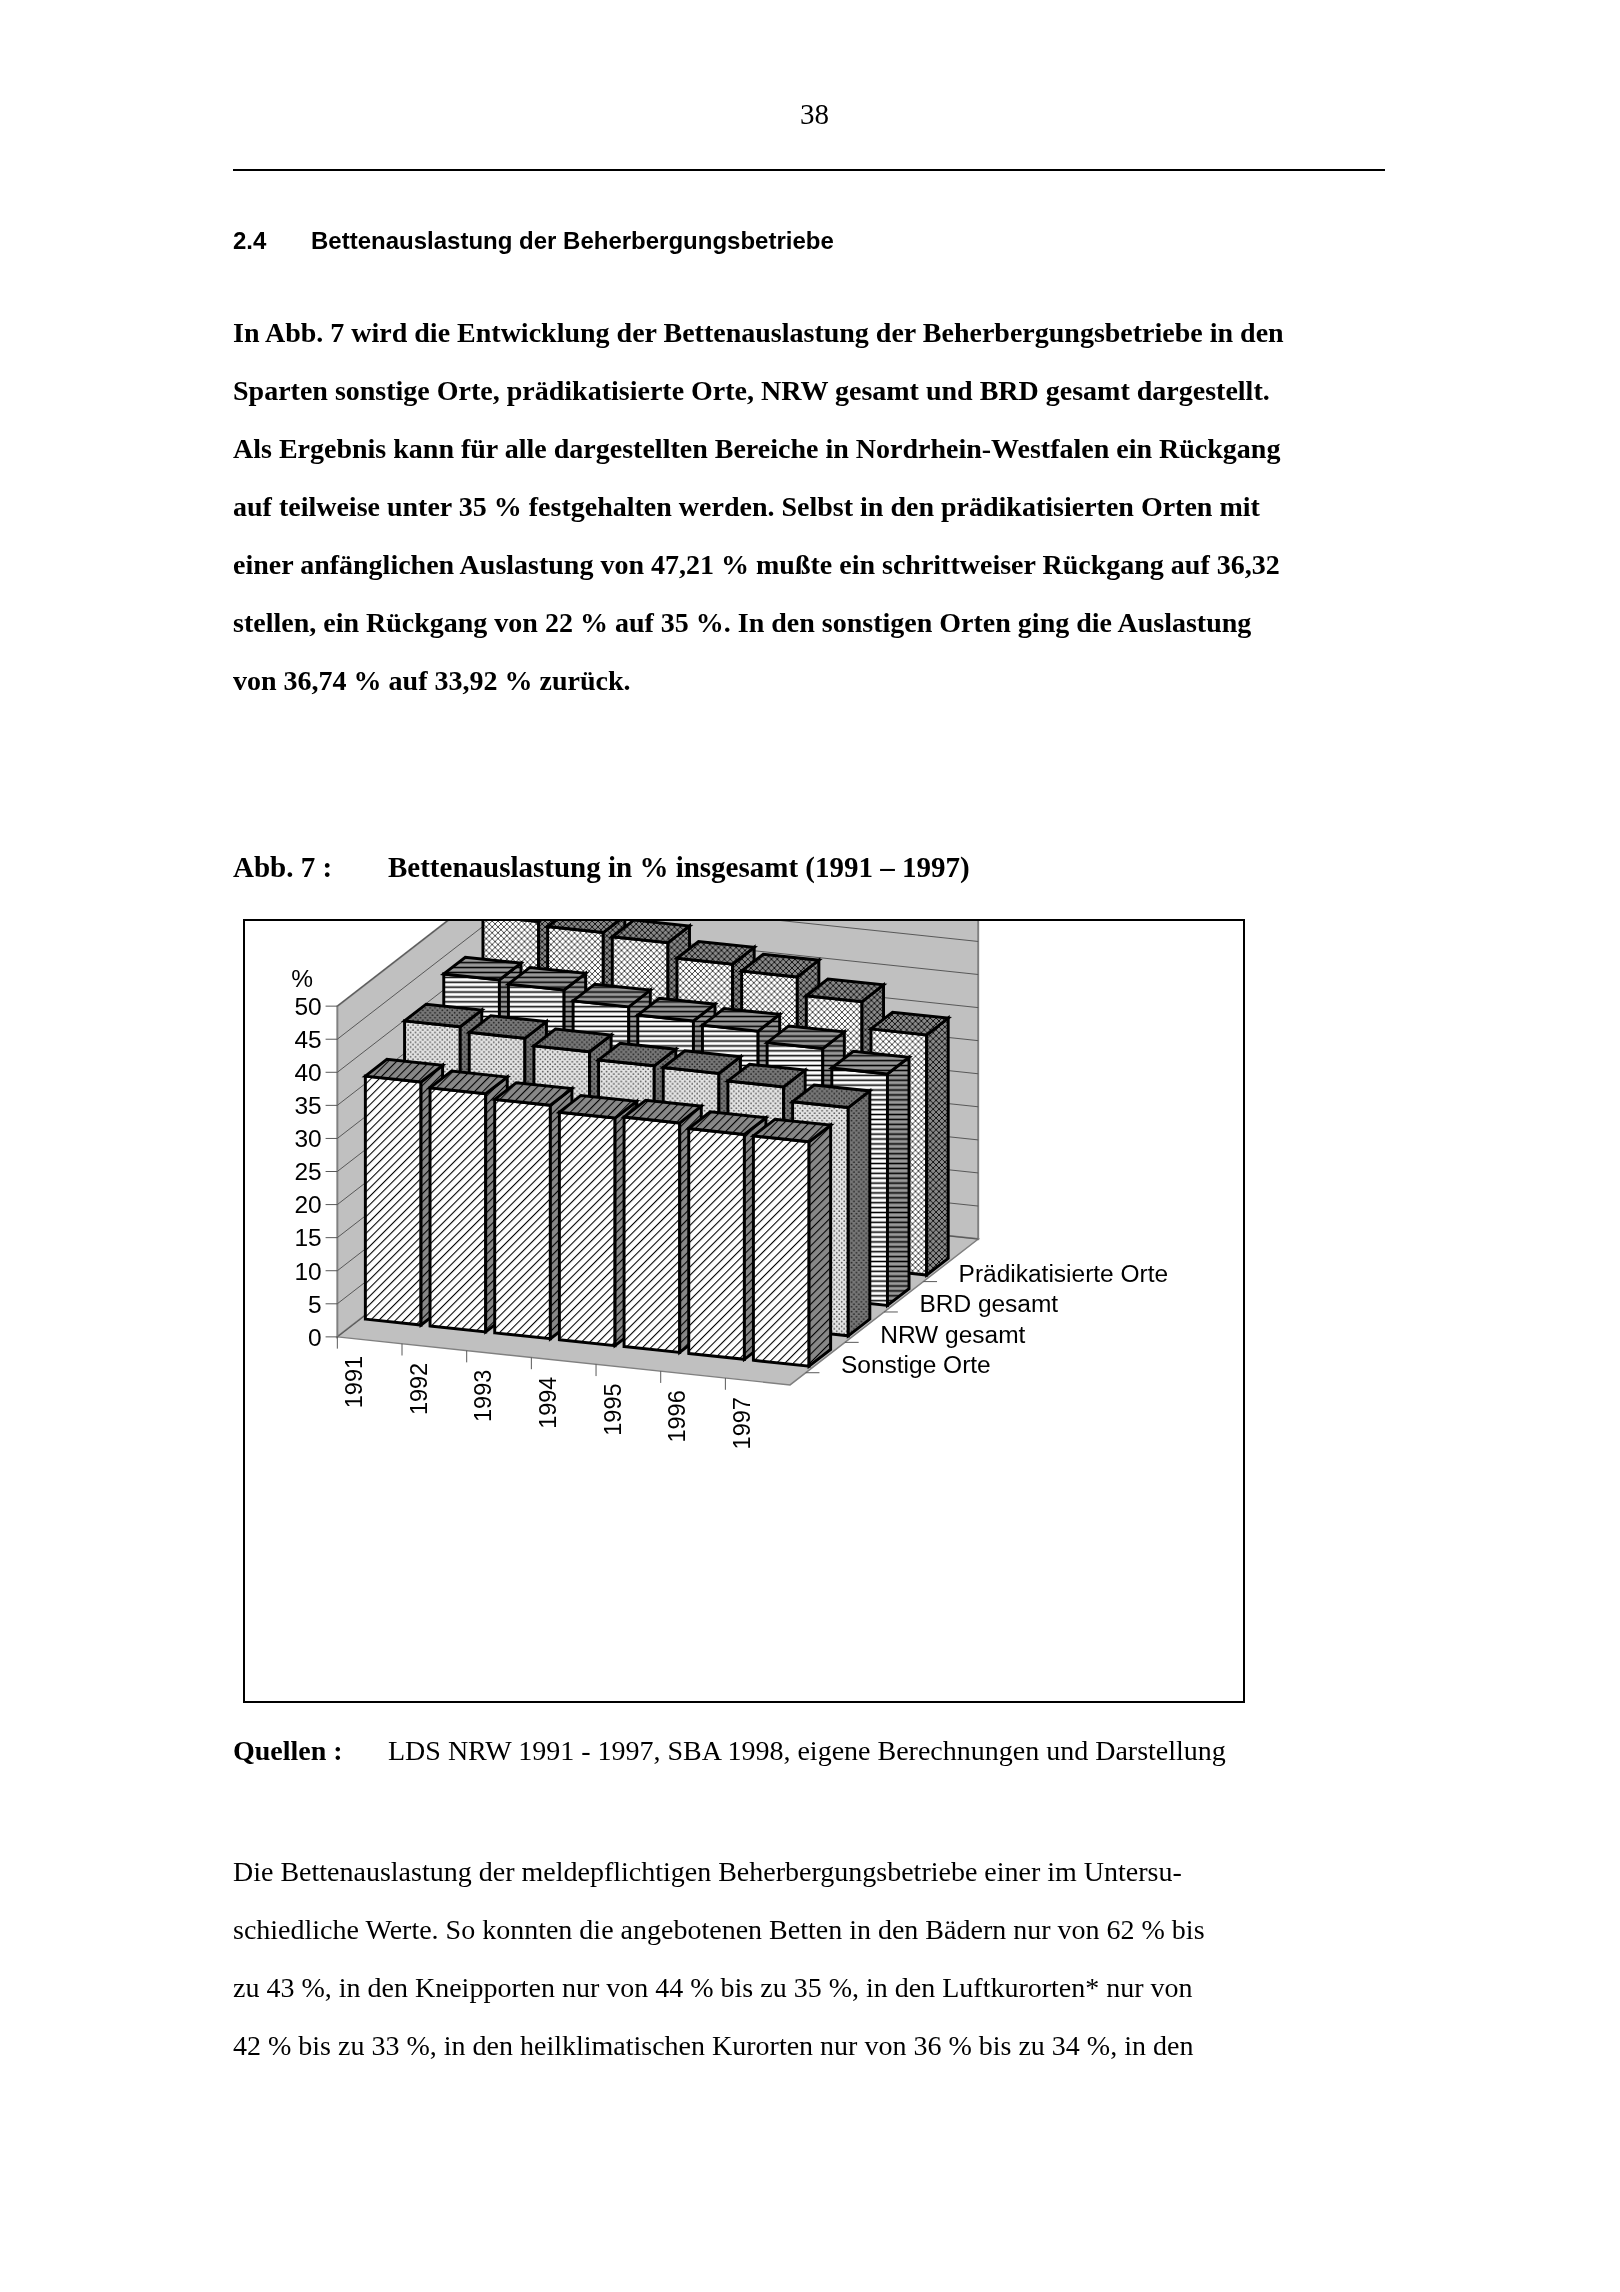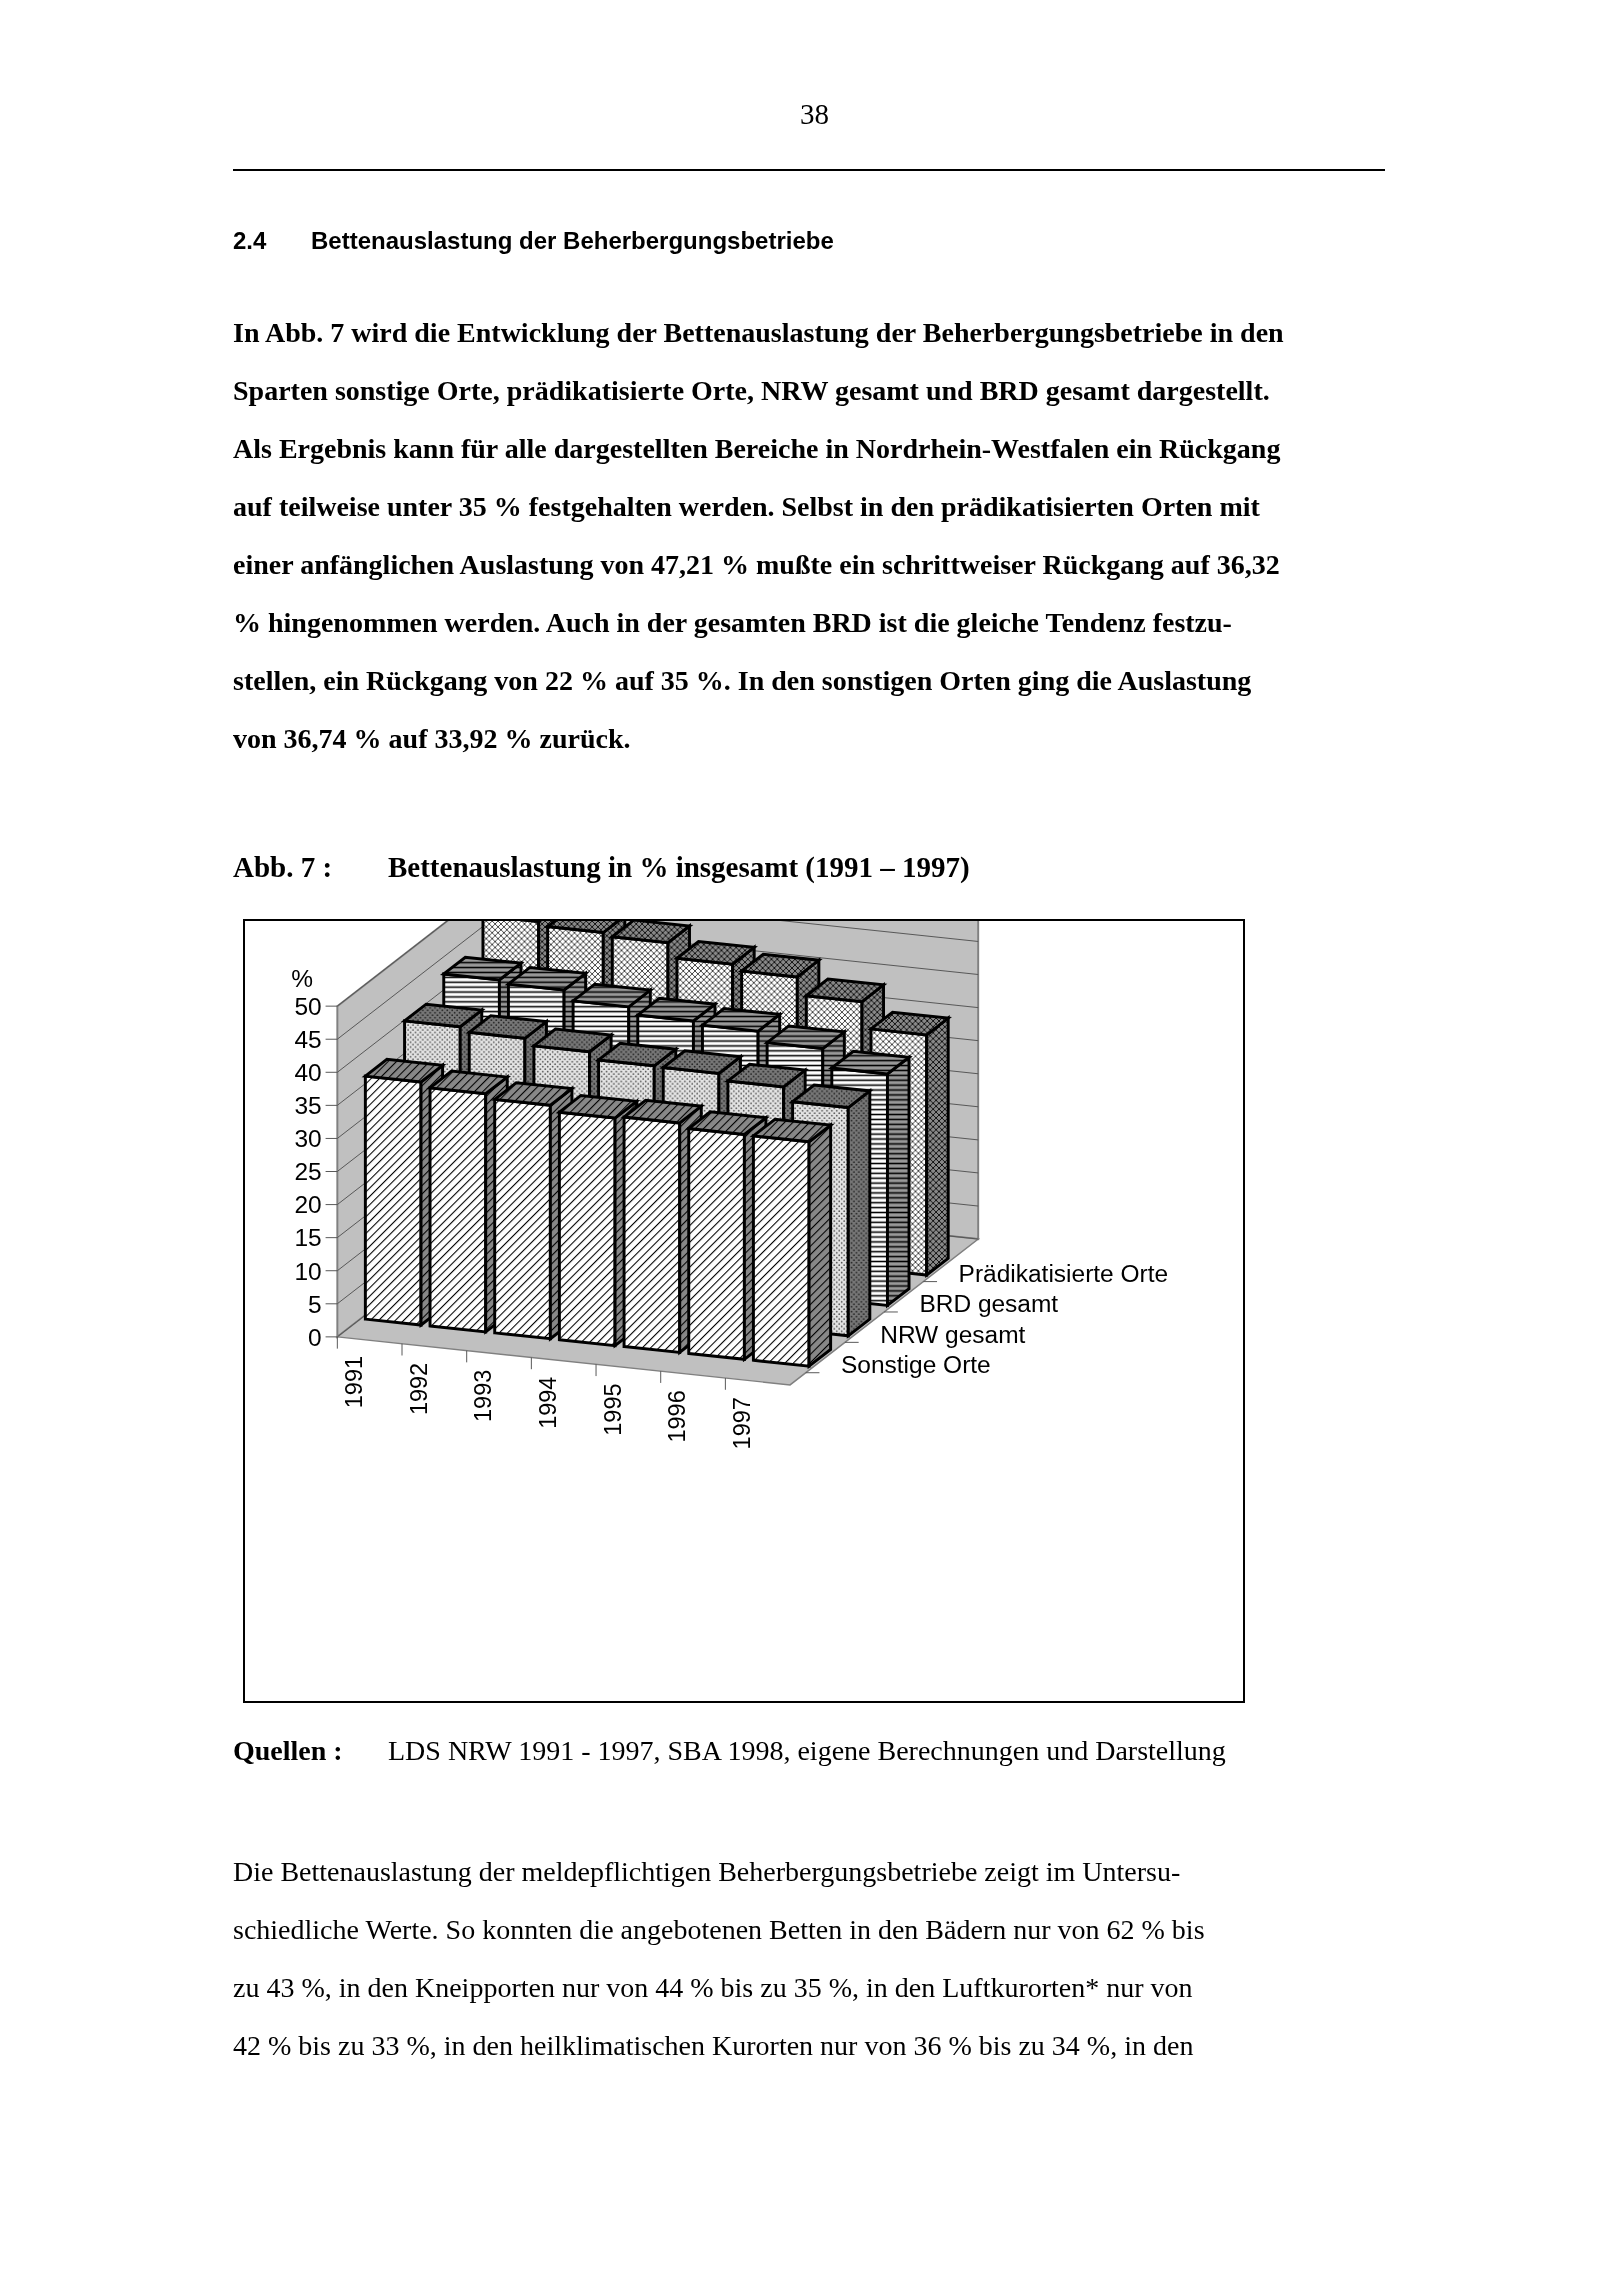--- a/index.html
+++ b/index.html
@@ -37,21 +37,20 @@
 <div class="section-heading">
   <span class="num">2.4</span><span>Bettenauslastung der Beherbergungsbetriebe</span>
 </div>
 
 <div class="para" id="para1">
   <span class="line">In Abb. 7 wird die Entwicklung der Bettenauslastung der Beherbergungsbetriebe in den</span>
   <span class="line">Sparten sonstige Orte, prädikatisierte Orte, NRW gesamt und BRD gesamt dargestellt.</span>
   <span class="line">Als Ergebnis kann für alle dargestellten Bereiche in Nordrhein-Westfalen ein Rückgang</span>
   <span class="line">auf teilweise unter 35 % festgehalten werden. Selbst in den prädikatisierten Orten mit</span>
   <span class="line">einer anfänglichen Auslastung von 47,21 % mußte ein schrittweiser Rückgang auf 36,32</span>
-  <span class="line">% hingenommen werden. Auch in der gesamten BRD ist die gleiche Tendenz festzu-</span>
   <span class="line">stellen, ein Rückgang von 22 % auf 35 %. In den sonstigen Orten ging die Auslastung</span>
   <span class="line">von 36,74 % auf 33,92 % zurück.</span>
 </div>
 
 <div class="figure-caption">
   <span class="lbl">Abb. 7 :</span><span>Bettenauslastung in % insgesamt (1991 – 1997)</span>
 </div>
 
 <div class="chart-frame">
   <svg id="chart-svg" width="998" height="780" viewBox="0 0 1018 796" xmlns="http://www.w3.org/2000/svg">
@@ -297,18 +296,18 @@
         <text x="728.0" y="368.5" font-size="25" class="svg-text">Prädikatisierte Orte</text>
       </g>
   </svg>
 </div>
 
 <div class="sources">
   <span class="lbl">Quellen :</span><span>LDS NRW 1991 - 1997, SBA 1998, eigene Berechnungen und Darstellung</span>
 </div>
 
 <div class="para" id="para2">
-  <span class="line">Die Bettenauslastung der meldepflichtigen Beherbergungsbetriebe zeigt im Untersu-</span>
+  <span class="line">Die Bettenauslastung der meldepflichtigen Beherbergungsbetriebe einer im Untersu-</span>
   <span class="line">schiedliche Werte. So konnten die angebotenen Betten in den Bädern nur von 62 % bis</span>
   <span class="line">zu 43 %, in den Kneipporten nur von 44 % bis zu 35 %, in den Luftkurorten* nur von</span>
   <span class="line">42 % bis zu 33 %, in den heilklimatischen Kurorten nur von 36 % bis zu 34 %, in den</span>
 </div>
 
 
 </body></html>

